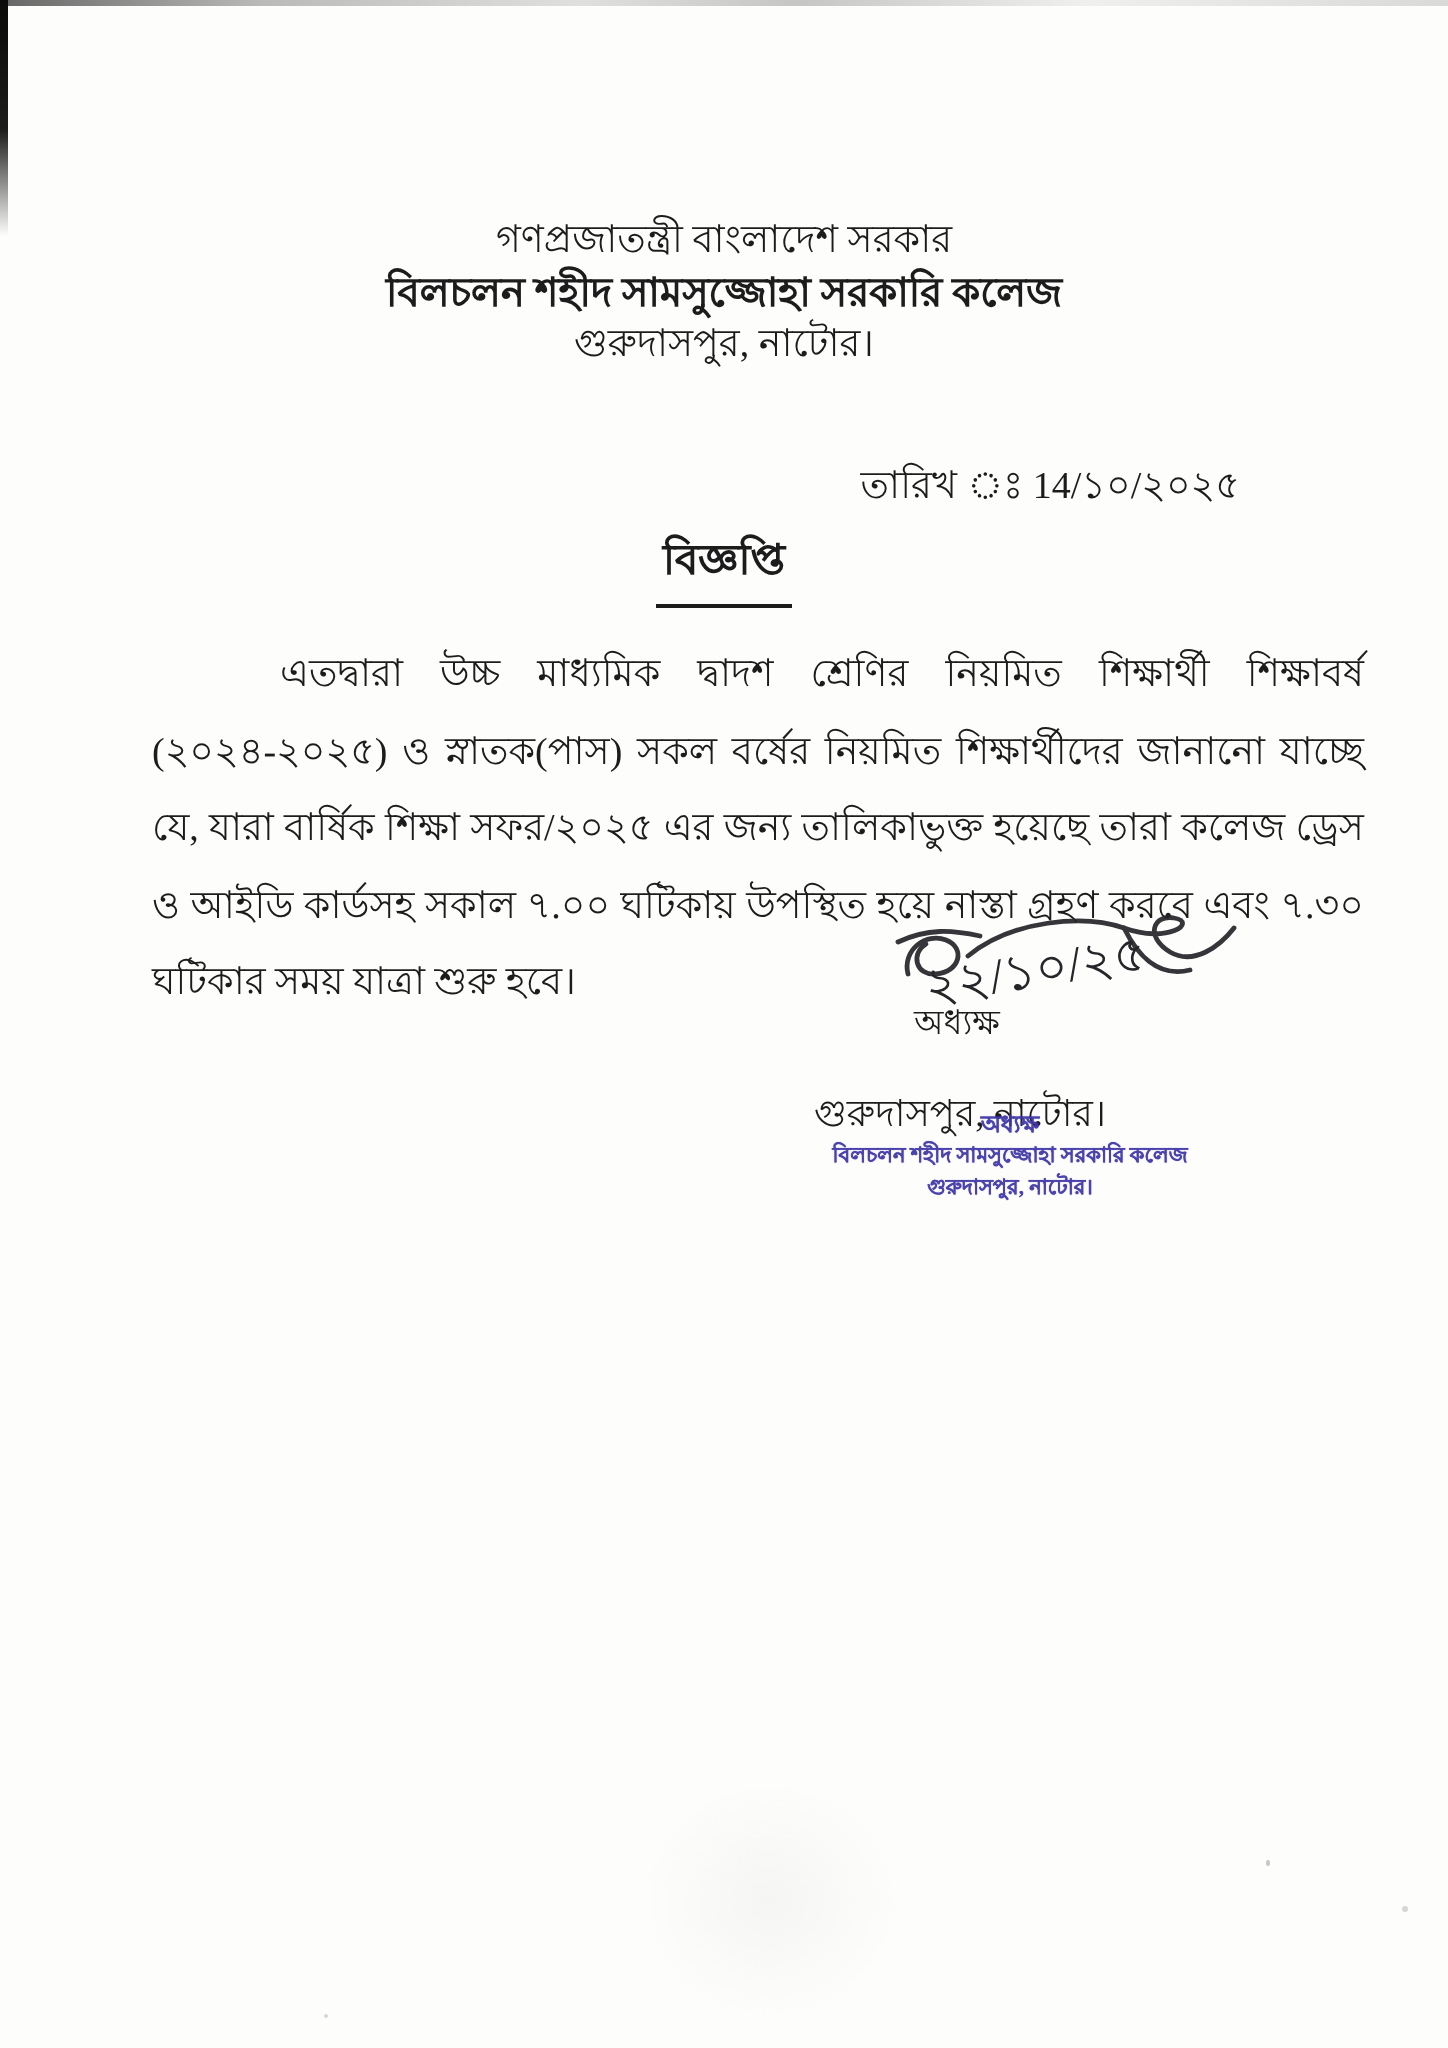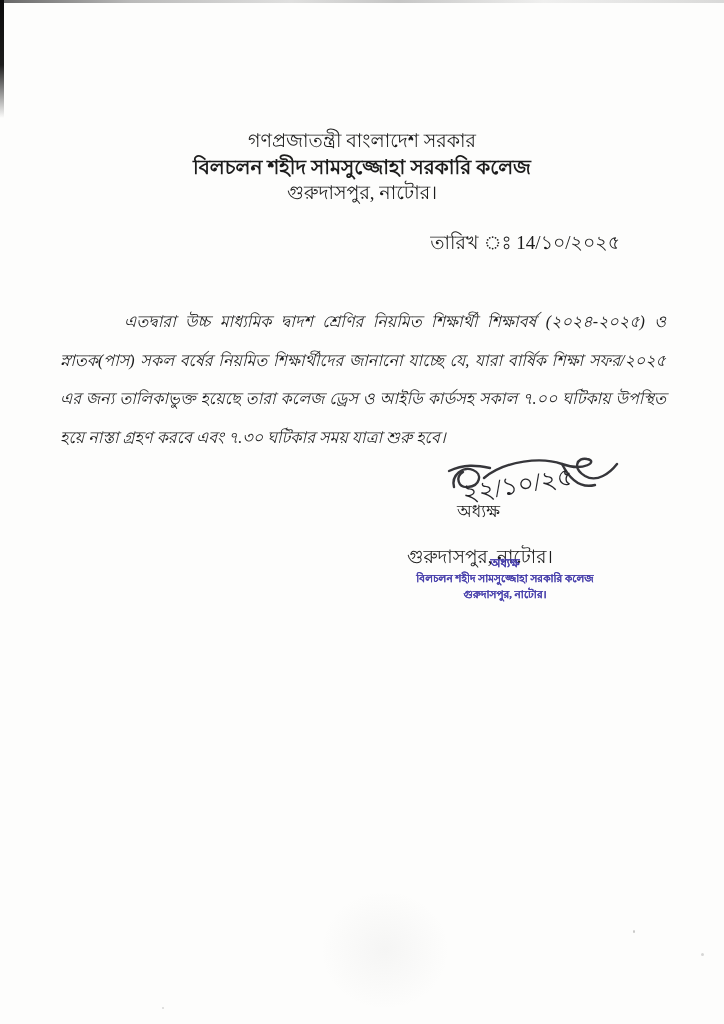--- a/index.html
+++ b/index.html
@@ -27,21 +27,21 @@
   .speck { position: absolute; border-radius: 50%; background: rgba(40,40,40,.18); }
   .speck1 { width: 3px; height: 3px; left: 701px; top: 953px; }
   .speck2 { width: 2px; height: 2px; left: 162px; top: 1007px; }
   .speck3 { width: 2px; height: 3px; left: 633px; top: 930px; background: rgba(40,40,40,.25); }
   .noise-patch {
     position: absolute; left: 320px; top: 890px; width: 130px; height: 120px;
     background: radial-gradient(ellipse at center, rgba(120,120,120,.06), rgba(120,120,120,0) 70%);
   }
 
   
-  .header { position: absolute; top: 128px; left: 0; width: 724px; text-align: center; }
+  .header { position: absolute; top: 108px; left: 0; width: 724px; text-align: center; }
   .header-line { font-size: 19px; line-height: 26px; }
   .header-line.bold { font-weight: bold; font-size: 20px; }
 
   
   .date-line {
     position: absolute; top: 228px; right: 104px;
     font-size: 19px;
   }
 
   
@@ -49,25 +49,24 @@
   .notice-title {
     display: inline-block;
     font-size: 21px; font-weight: bold;
     padding: 0 3px 3px 3px;
     border-bottom: 2px solid #1c1c1c;
   }
 
   
   .body-par {
     position: absolute; top: 303px; left: 60px; width: 606px;
-    margin: 0;
-    font-size: 16px; line-height: 38.5px;
+    margin: 16px;
+    font-size: 19px; line-height: 38.5px;
     text-align: justify; text-justify: inter-word;
     text-indent: 64px;
-    font-style: italic;
   }
 
   
   .sig-block { position: absolute; left: 330px; top: 455px; width: 300px; height: 115px; }
   .sig-svg { position: absolute; left: 116px; top: 1px; }
   .sig-designation { position: absolute; left: 127px; top: 43px; font-size: 17px; }
   .sig-org1 { position: absolute; left: 0; top: 64px; width: 300px; text-align: center; font-size: 18.5px; }
   .sig-org2 { position: absolute; left: 0; top: 88px; width: 300px; text-align: center; font-size: 18.5px; }
 
   
@@ -95,20 +94,23 @@
   <div class="speck speck3"></div>
 
   <div class="header">
     <div class="header-line">গণপ্রজাতন্ত্রী বাংলাদেশ সরকার</div>
     <div class="header-line bold">বিলচলন শহীদ সামসুজ্জোহা সরকারি কলেজ</div>
     <div class="header-line">গুরুদাসপুর, নাটোর।</div>
   </div>
 
   <div class="date-line">তারিখ ঃ 14/১০/২০২৫</div>
 
+  <div class="title-wrap">
+    <span class="notice-title">বিজ্ঞপ্তি</span>
+  </div>
 
   <p class="body-par">এতদ্বারা উচ্চ মাধ্যমিক দ্বাদশ শ্রেণির নিয়মিত শিক্ষার্থী শিক্ষাবর্ষ (২০২৪-২০২৫) ও স্নাতক(পাস) সকল বর্ষের নিয়মিত শিক্ষার্থীদের জানানো যাচ্ছে যে, যারা বার্ষিক শিক্ষা সফর/২০২৫ এর  জন্য তালিকাভুক্ত হয়েছে তারা কলেজ ড্রেস ও আইডি কার্ডসহ সকাল ৭.০০ ঘটিকায় উপস্থিত হয়ে নাস্তা গ্রহণ করবে এবং ৭.৩০ ঘটিকার সময় যাত্রা শুরু হবে।</p>
 
   <div class="sig-block">
     <svg class="sig-svg" width="176" height="54" viewBox="0 0 176 54">
       <g fill="none" stroke="#26262a" stroke-width="2.4" stroke-linecap="round" opacity="0.92">
         <path d="M8,31 C5,19 17,10 27,14 C37,18 34,30 22,31 C12,32 9,21 17,16"></path>
         <path d="M3,15 C18,8 30,9 44,12"></path>
         <path d="M38,22 C60,4 96,1 116,8 C138,16 153,5 141,3 C131,1 126,12 139,20 C151,27 164,17 171,8"></path>
         <path d="M116,8 C123,22 133,33 149,29"></path>

